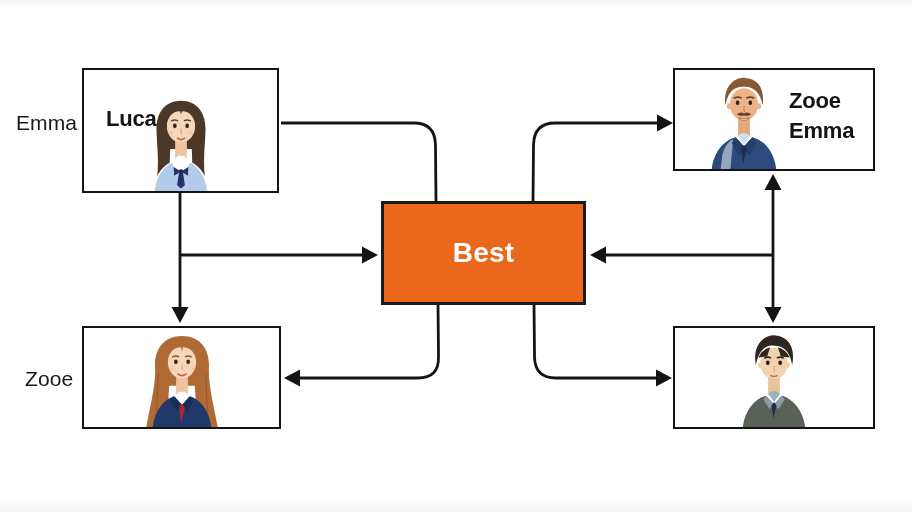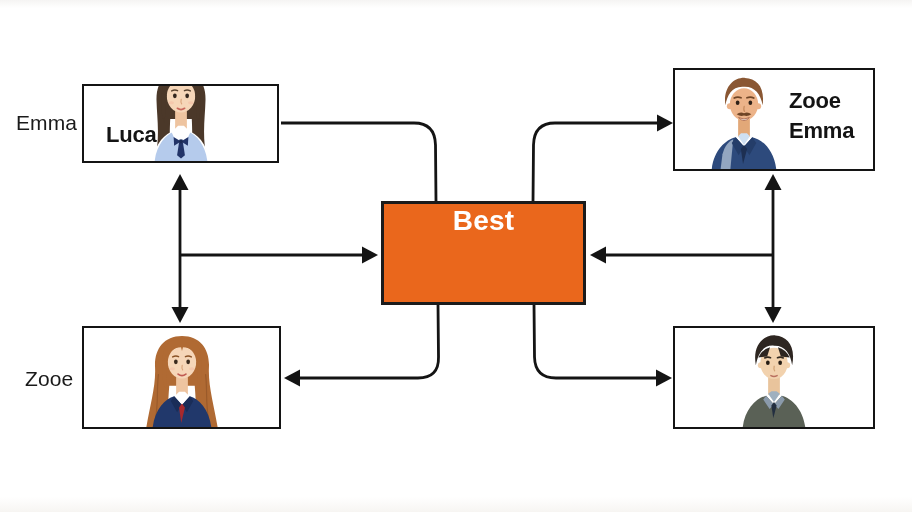--- a/index.html
+++ b/index.html
@@ -6,42 +6,42 @@
   .canvas{
     position:relative;width:912px;height:512px;overflow:hidden;
     background:linear-gradient(#f5f4f3,#ffffff 8px,#ffffff 97%,#f7f5f2);
     font-family:"Liberation Sans",sans-serif;
   }
   .wires{position:absolute;left:0;top:0;z-index:1;}
   .photo-box{
     position:absolute;background:#ffffff;border:2.5px solid #141414;
     overflow:hidden;z-index:2;box-sizing:border-box;
   }
-  .box-tl{left:82px;top:84px;width:197px;height:79px;}
+  .box-tl{left:82px;top:68px;width:197px;height:125px;}
   .box-tr{left:673px;top:68px;width:202px;height:103px;}
   .box-bl{left:82px;top:326px;width:199px;height:103px;}
   .box-br{left:673px;top:326px;width:202px;height:103px;}
   .portrait{position:absolute;bottom:-1px;width:98px;height:98px;}
   .portrait.centered{left:50%;transform:translateX(-50%);}
   .portrait.left-side{left:20px;}
   .inner-label{
     position:absolute;font-weight:bold;font-size:22px;color:#141414;
     letter-spacing:-0.2px;
   }
   .label-luca{left:22px;top:36px;}
   .label-zooe-emma{left:114px;top:16px;line-height:30px;}
   .outer-label{
     position:absolute;z-index:3;font-size:21px;color:#1a1a1a;letter-spacing:0.1px;
   }
   .label-emma-outer{left:16px;top:111px;}
   .label-zooe-outer{left:25px;top:367px;}
   .center-box{
     position:absolute;left:381px;top:201px;width:205px;height:104px;
     background:#EA671C;border:3px solid #1b1b1b;z-index:2;box-sizing:border-box;
-    display:flex;flex-direction:column;align-items:center;justify-content:space-between;
+    display:flex;flex-direction:column;align-items:center;justify-content:center;
     color:#ffffff;font-weight:bold;font-size:28px;line-height:34px;letter-spacing:0.2px;
   }
 </style>
 </head>
 <body>
 
 <div class="canvas">
 
   <svg class="wires" width="912" height="512" viewBox="0 0 912 512">
     <g stroke="#141414" stroke-width="2.8" fill="none">

